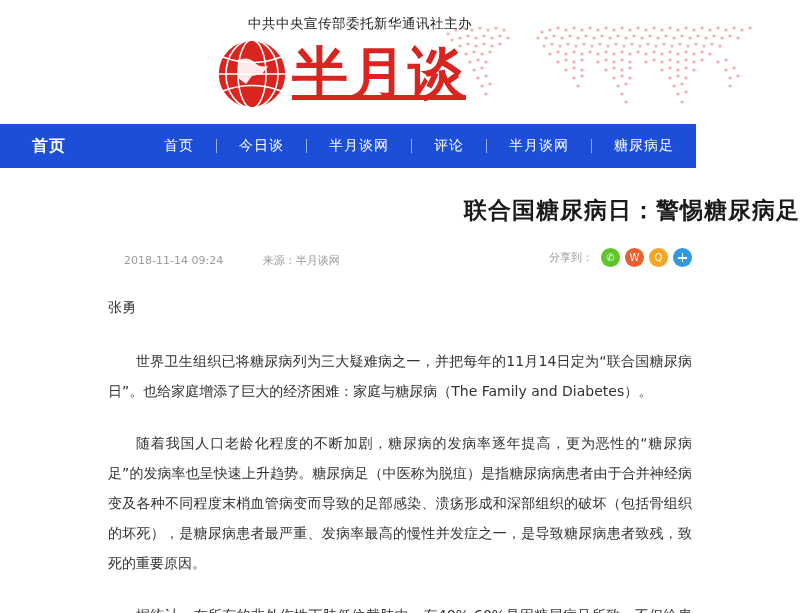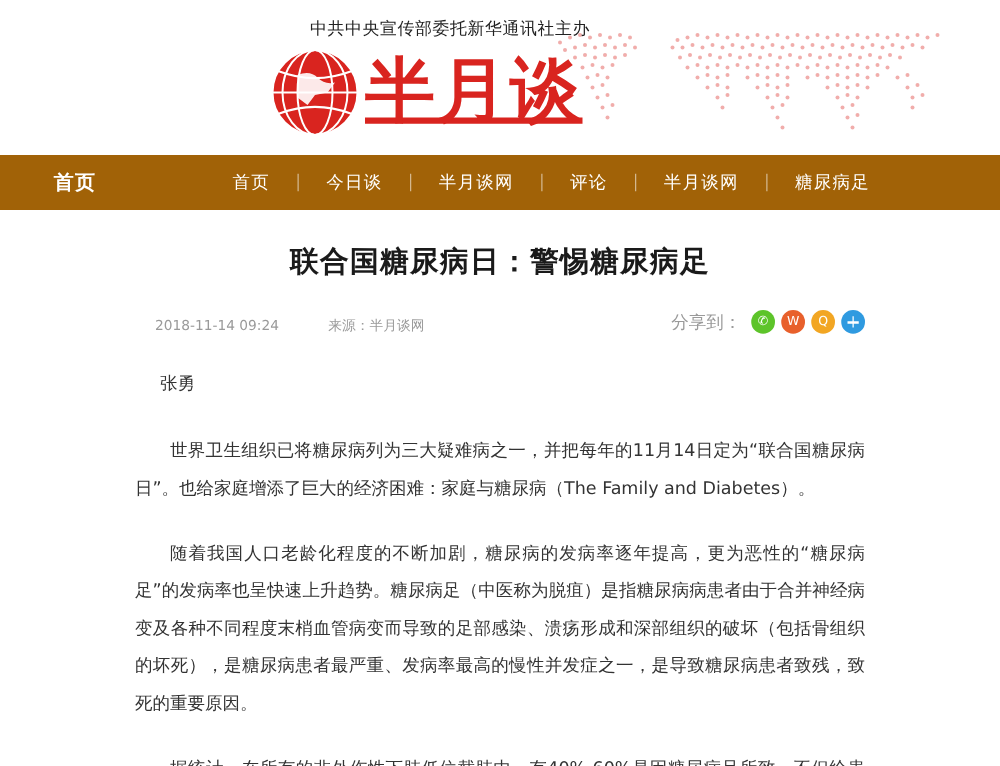--- a/index.html
+++ b/index.html
@@ -74,23 +74,23 @@
     font-weight: bold;
     letter-spacing: 2px;
     font-family: "DejaVu Sans", "Liberation Sans", sans-serif;
     white-space: nowrap;
     text-decoration: underline;
   }
 
   
   .navbar {
     position: relative;
-    width: 800px;
+    width: 696px;
     height: 44px;
-    background: #a16207;
+    background: #1d4ed8;
     display: flex;
     align-items: center;
   }
   .nav-home-tab {
     width: 120px;
     height: 44px;
     display: flex;
     align-items: center;
     justify-content: center;
     color: #ffffff;
@@ -120,21 +120,21 @@
     height: 14px;
     background: rgba(255,255,255,0.55);
   }
 
   
   .article {
     width: 800px;
     padding-top: 26px;
   }
   .article-title {
-    text-align: center;
+    text-align: right;
     font-size: 23px;
     font-weight: bold;
     color: #1a1a1a;
     font-family: "DejaVu Sans", "Liberation Sans", sans-serif;
     letter-spacing: 1px;
     line-height: 32px;
   }
   .meta-row {
     position: relative;
     margin: 22px auto 0 auto;
@@ -154,21 +154,21 @@
     margin-right: 36px;
   }
   .share-block {
     position: absolute;
     right: 0;
     top: 0;
     display: flex;
     align-items: center;
   }
   .share-label {
-    font-size: 14px;
+    font-size: 11px;
     color: #9a9a9a;
     margin-right: 8px;
     font-family: Liberation Sans, sans-serif;
   }
   .share-btn {
     width: 19px;
     height: 19px;
     border-radius: 50%;
     margin-right: 5px;
     display: inline-block;
@@ -211,21 +211,20 @@
     margin: 0 0 22px 0;
     font-size: 14px;
     line-height: 30px;
     color: #333333;
     font-family: "DejaVu Sans", "Liberation Sans", sans-serif;
     text-align: justify;
   }
   .body-copy p.byline {
     text-indent: 0;
     margin-bottom: 24px;
-    margin-left: 20px;
   }
   .body-copy p.indent {
     text-indent: 28px;
   }
 </style>
 </head>
 <body>
 
 <div class="page">
 

